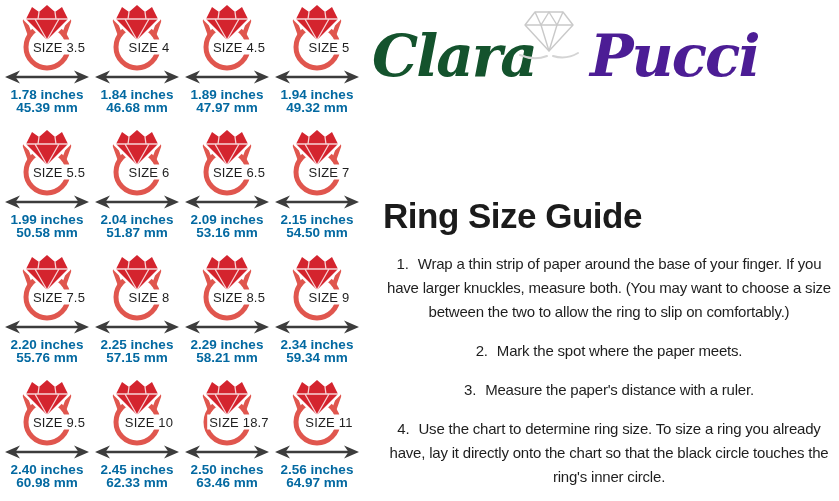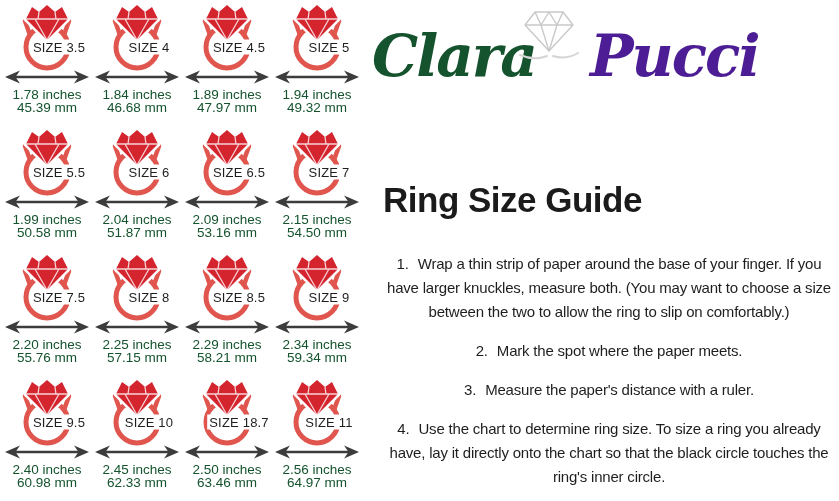--- a/index.html
+++ b/index.html
@@ -44,21 +44,22 @@
     letter-spacing: 0.2px;
     color: #1f1f1f;
     white-space: nowrap;
     margin-left: 12px;
   }
   .meas {
     margin-top: 4px;
     text-align: center;
     font-size: 13.5px;
     line-height: 13px;
-    color: #14532d;
+    color: #0369a1;
+    font-weight: bold;
   }
 
   
   .logo {
     position: absolute;
     left: 370px;
     top: 4px;
     width: 420px;
     height: 100px;
   }
@@ -79,21 +80,21 @@
     left: 148px;
     top: 2px;
     width: 62px;
     height: 56px;
   }
 
   
   .guide-title {
     position: absolute;
     left: 383px;
-    top: 180px;
+    top: 196px;
     font-size: 35px;
     font-weight: 700;
     letter-spacing: -0.5px;
     color: #1b1b1b;
     white-space: nowrap;
   }
   .steps {
     position: absolute;
     left: 383px;
     top: 252px;

